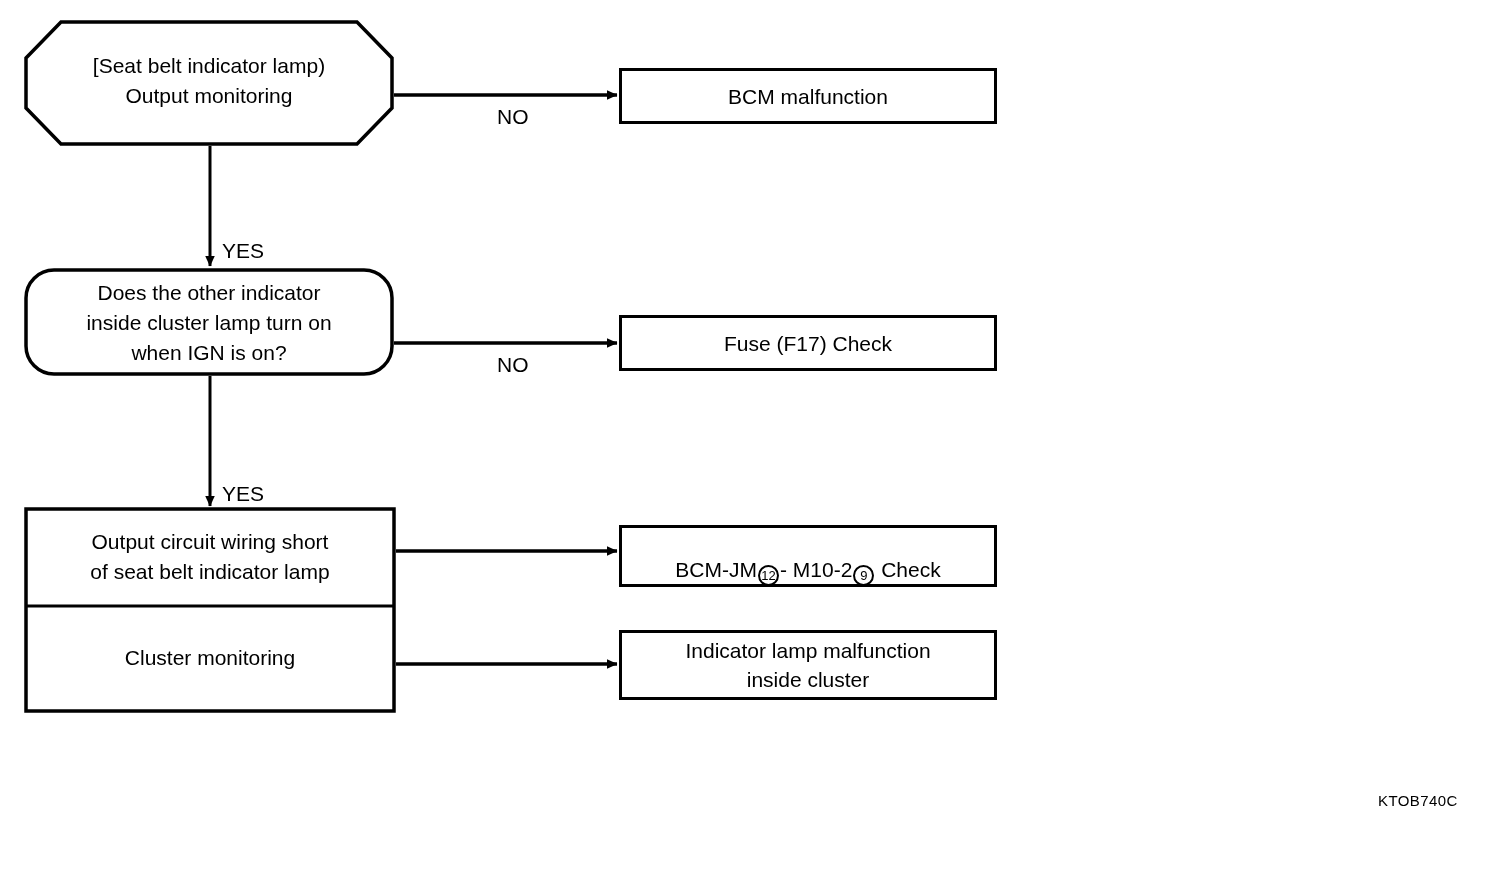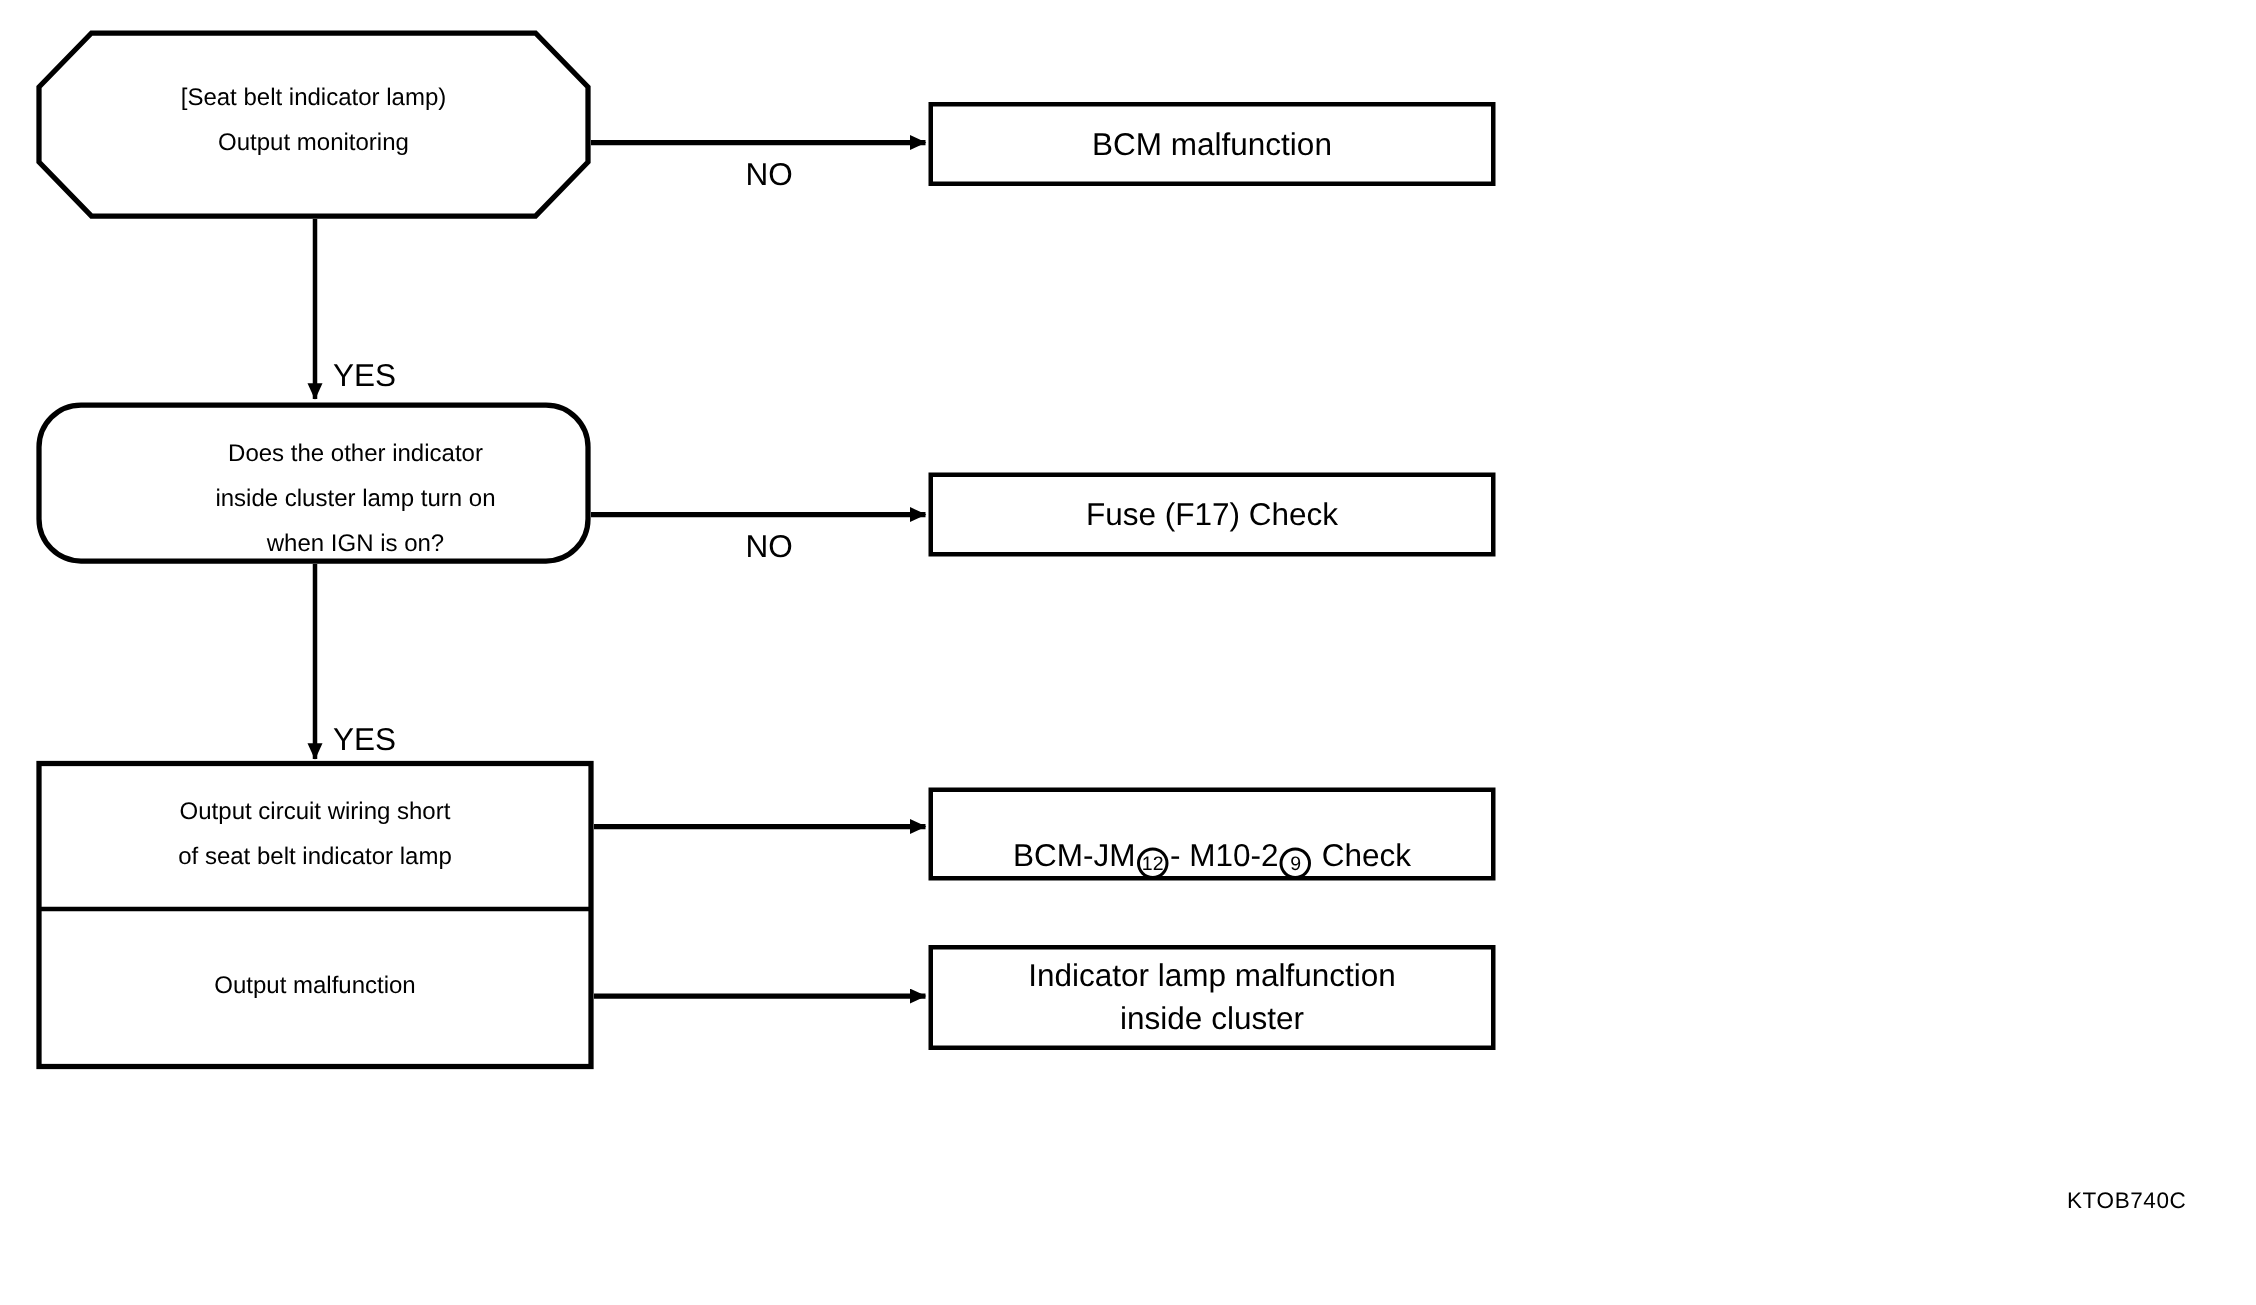--- a/index.html
+++ b/index.html
@@ -46,21 +46,21 @@
     overflow: visible;
   }
   .octagon .label,
   .roundbox .label,
   .splitbox .cell-label {
     position: absolute;
     display: flex;
     align-items: center;
     justify-content: center;
     text-align: center;
-    font-size: 16px;
+    font-size: 21px;
     line-height: 30px;
     white-space: pre-line;
     width: 100%;
   }
   .roundbox {
     position: absolute;
     box-sizing: border-box;
   }
   .splitbox {
     position: absolute;
@@ -139,37 +139,37 @@
   </div>
 
   <div class="node rect" style="left:619px; top:68px; width:378px; height:56px;">
     <span class="rect-text">BCM malfunction</span>
   </div>
 
   <div class="roundbox" style="left:24px; top:268px; width:370px; height:108px;">
     <svg width="370" height="108" viewBox="0 0 370 108">
       <rect x="2" y="2" width="366" height="104" rx="28" ry="28" fill="#ffffff" stroke="#000000" stroke-width="3.5"></rect>
     </svg>
-    <div class="label" style="top:20px; left:0;padding-left:28px;">Does the other indicator
+    <div class="label" style="top:10px; left:0;">Does the other indicator
 inside cluster lamp turn on
 when IGN is on?</div>
   </div>
 
   <div class="node rect" style="left:619px; top:315px; width:378px; height:56px;">
     <span class="rect-text">Fuse (F17) Check</span>
   </div>
 
   <div class="splitbox" style="left:24px; top:507px; width:372px; height:206px;">
     <svg width="372" height="206" viewBox="0 0 372 206">
       <rect x="2" y="2" width="368" height="202" fill="#ffffff" stroke="#000000" stroke-width="3.5"></rect>
       <line x1="2" y1="99" x2="370" y2="99" stroke="#000000" stroke-width="3"></line>
     </svg>
     <div class="cell-label" style="top:18px; left:0; height:64px;">Output circuit wiring short
 of seat belt indicator lamp</div>
-    <div class="cell-label" style="top:136px; left:0; height:30px;">Output malfunction</div>
+    <div class="cell-label" style="top:136px; left:0; height:30px;">Cluster monitoring</div>
   </div>
 
   <div class="node rect" style="left:619px; top:525px; width:378px; height:62px;">
     <span class="rect-text">
       <span>BCM-JM</span><span class="circnum">12</span><span>- M10-2</span><span class="circnum">9</span><span> Check</span>
     </span>
   </div>
 
   <div class="node rect" style="left:619px; top:630px; width:378px; height:70px;">
     <span class="rect-text">Indicator lamp malfunction

